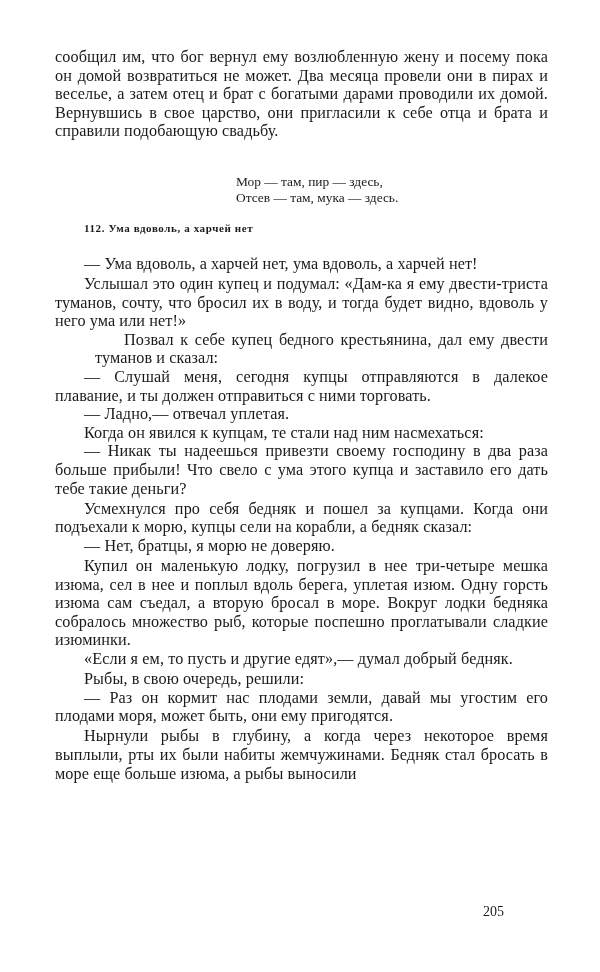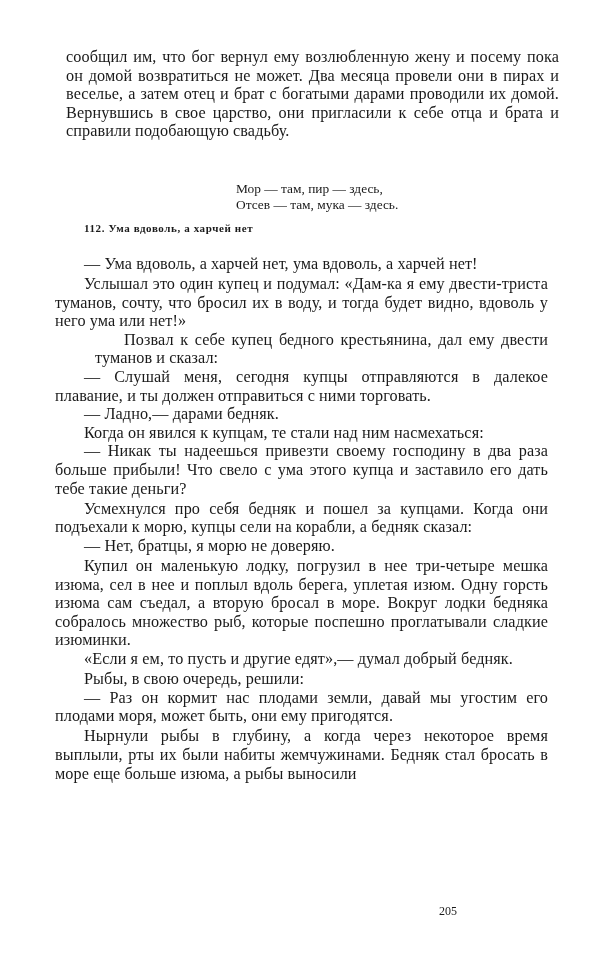--- a/index.html
+++ b/index.html
@@ -12,35 +12,35 @@
   .para {
     font-size: 16.2px;
     line-height: 18.6px;
     text-align: justify;
     text-align-last: left;
     margin: 0;
     letter-spacing: 0.1px;
   }
   .indent { text-indent: 29px; }
   .gap { margin-top: 1.5px; }
-  #top-block { position: absolute; top: 48px; left: 11px; width: 493px; }
+  #top-block { position: absolute; top: 48px; left: 0; width: 493px; }
   #verse {
-    position: absolute; top: 181px; left: 181px;
+    position: absolute; top: 174px; left: 181px;
     font-size: 13.4px; line-height: 16px;
   }
   #verse div { white-space: nowrap; }
   #heading {
     position: absolute; top: 222px; left: 29px;
     font-size: 11px; font-weight: bold; letter-spacing: 0.6px;
     white-space: nowrap;
   }
   #story { position: absolute; top: 255px; left: 0; width: 493px; }
   #page-number {
-    position: absolute; top: 904px; left: 439px;
-    font-size: 12px;
+    position: absolute; top: 904px; left: 483px;
+    font-size: 14px;
   }
 </style>
 </head>
 <body>
 
 <div class="page">
 
   <div id="top-block">
     <p class="para" lang="ru" style="hyphens:auto;">сообщил им, что бог вернул ему возлюбленную жену и посему пока он домой возвратиться не может. Два месяца провели они в пирах и веселье, а затем отец и брат с богатыми дарами проводили их домой. Вернувшись в свое царство, они пригласили к себе отца и брата и справили подобающую свадьбу.</p>
   </div>
@@ -50,21 +50,21 @@
     <div>Отсев — там, мука — здесь.</div>
   </div>
 
   <div id="heading">112. Ума вдоволь, а харчей нет</div>
 
   <div id="story">
     <p class="para indent" lang="ru" style="hyphens:auto;">— Ума вдоволь, а харчей нет, ума вдоволь, а харчей нет!</p>
     <p class="para indent gap" lang="ru" style="hyphens:auto;">Услышал это один купец и подумал: «Дам-ка я ему двести-триста туманов, сочту, что бросил их в воду, и тогда будет видно, вдоволь у него ума или нет!»</p>
     <p class="para indent" lang="ru" style="hyphens:auto;margin-left:40px;">Позвал к себе купец бедного крестьянина, дал ему двести туманов и сказал:</p>
     <p class="para indent" lang="ru" style="hyphens:auto;">— Слушай меня, сегодня купцы отправляются в далекое плавание, и ты должен отправиться с ними торговать.</p>
-    <p class="para indent" lang="ru" style="hyphens:auto;">— Ладно,— дарами бедняк.</p>
+    <p class="para indent" lang="ru" style="hyphens:auto;">— Ладно,— отвечал уплетая.</p>
     <p class="para indent" lang="ru" style="hyphens:auto;">Когда он явился к купцам, те стали над ним насмехаться:</p>
     <p class="para indent" lang="ru" style="hyphens:auto;">— Никак ты надеешься привезти своему господину в два раза больше прибыли! Что свело с ума этого купца и заставило его дать тебе такие деньги?</p>
     <p class="para indent gap" lang="ru" style="hyphens:auto;">Усмехнулся про себя бедняк и пошел за купцами. Когда они подъехали к морю, купцы сели на корабли, а бедняк сказал:</p>
     <p class="para indent" lang="ru" style="hyphens:auto;">— Нет, братцы, я морю не доверяю.</p>
     <p class="para indent gap" lang="ru" style="hyphens:auto;">Купил он маленькую лодку, погрузил в нее три-четыре мешка изюма, сел в нее и поплыл вдоль берега, уплетая изюм. Одну горсть изюма сам съедал, а вторую бросал в море. Вокруг лодки бедняка собралось множество рыб, которые поспешно проглатывали сладкие изюминки.</p>
     <p class="para indent" lang="ru" style="hyphens:auto;">«Если я ем, то пусть и другие едят»,— думал добрый бедняк.</p>
     <p class="para indent gap" lang="ru" style="hyphens:auto;">Рыбы, в свою очередь, решили:</p>
     <p class="para indent" lang="ru" style="hyphens:auto;">— Раз он кормит нас плодами земли, давай мы угостим его плодами моря, может быть, они ему пригодятся.</p>
     <p class="para indent gap" lang="ru" style="hyphens:auto;">Нырнули рыбы в глубину, а когда через некоторое время выплыли, рты их были набиты жемчужинами. Бедняк стал бросать в море еще больше изюма, а рыбы выносили</p>
   </div>

